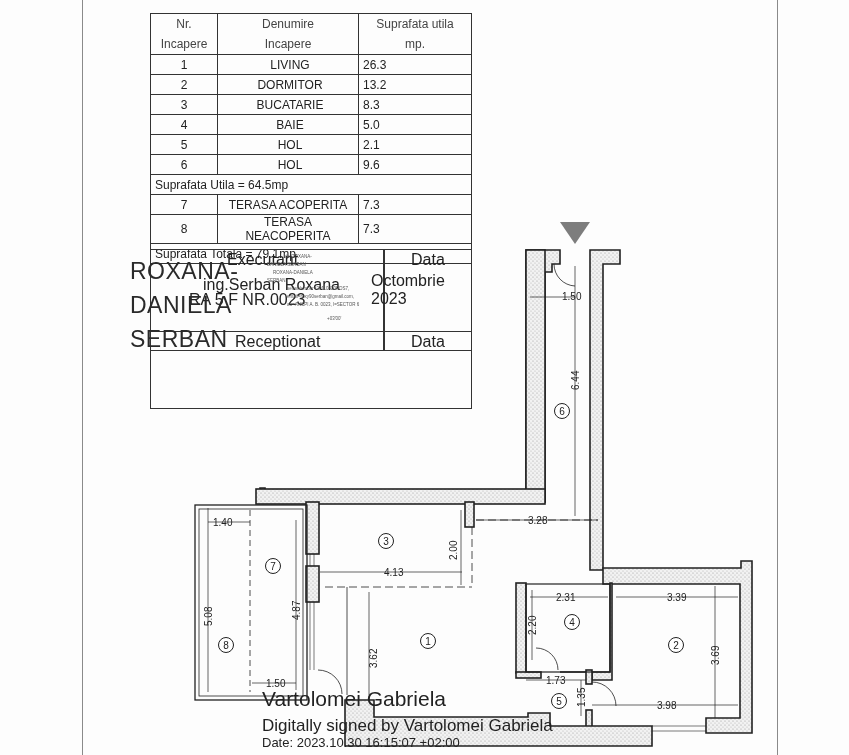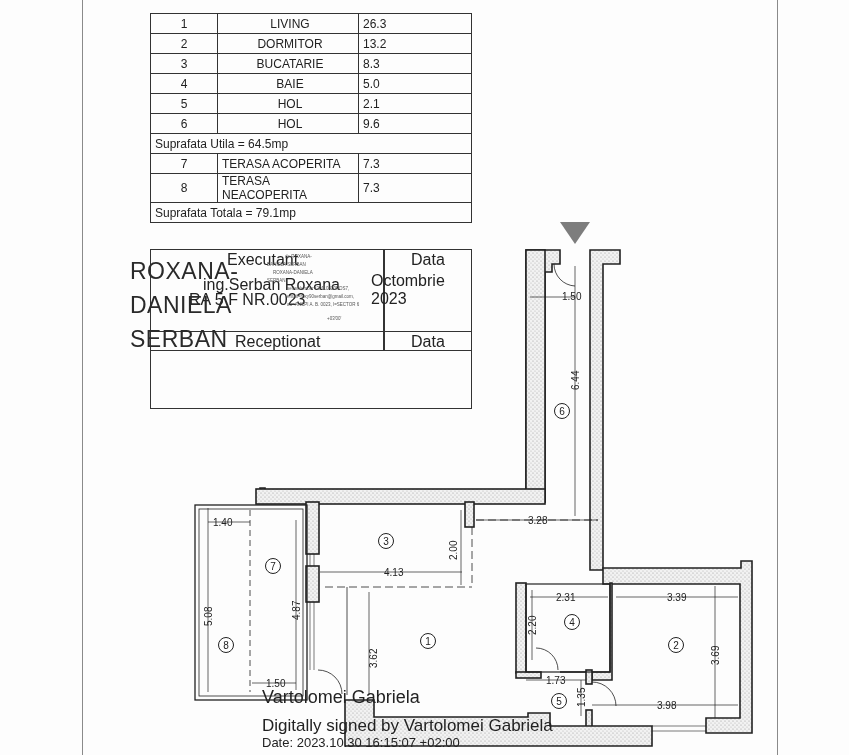--- a/index.html
+++ b/index.html
@@ -19,55 +19,60 @@
     border-collapse: collapse; font-size: 12px; color: #222;
   }
   .room-table td, .room-table th {
     border: 1.5px solid #333; padding: 0 4px; height: 19px; font-weight: normal;
   }
   .room-table th { height: 40px; line-height: 20px; text-align: center; color: #444; }
   .room-table td.num { text-align: center; width: 58px; }
   .room-table td.name { text-align: center; width: 128px; padding-left: 8px; }
   .room-table td.area { text-align: left; }
   .room-table td.summary { text-align: left; }
-  .room-table td.terrace { }
+  .room-table td.terrace { text-align: center; }
 
   
   .sig-block {
     position: absolute; left: 150px; top: 249px; width: 322px; height: 160px;
     border: 1.5px solid #333; border-top: none; box-sizing: border-box;
   }
   .sig-row { position: absolute; left: 0; right: 0; border-top: 1.5px solid #333; }
   .sig-div { position: absolute; left: 232px; width: 1.5px; background: #333; }
   .sig-text { position: absolute; font-size: 16px; color: #222; }
   .stamp { position: absolute; font-size: 4.5px; color: #555; line-height: 8px; }
   .big-name {
     position: absolute; left: 130px; font-size: 23px; color: #2a2a2a;
     letter-spacing: 0.5px; line-height: 30px;
   }
 
   svg.plan { position: absolute; left: 0; top: 0; }
   .dim { font-size: 10px; fill: #222; font-family: "Liberation Sans", sans-serif; }
   .rnum { font-size: 10px; fill: #222; font-family: "Liberation Sans", sans-serif; }
 
   .dsig { position: absolute; left: 262px; color: #222; }
-  .dsig.name { top: 687px; font-size: 18px; }
+  .dsig.name { top: 687px; font-size: 21px; }
   .dsig.line2 { top: 716px; font-size: 17px; }
   .dsig.line3 { top: 735px; font-size: 13px; }
 </style>
 </head>
 <body>
 
 <div class="page">
 
   <div class="frame-line" style="left:82px"></div>
   <div class="frame-line" style="left:777px"></div>
 
   <table class="room-table">
     <tbody>
+        <tr>
+      <th><span>Nr.</span><br><span>Incapere</span></th>
+      <th><span>Denumire</span><br><span>Incapere</span></th>
+      <th><span>Suprafata utila</span><br><span>mp.</span></th>
+    </tr>
     <tr>
           <td class="num">1</td>
           <td class="name">LIVING</td>
           <td class="area">26.3</td>
         </tr>
     <tr>
           <td class="num">2</td>
           <td class="name">DORMITOR</td>
           <td class="area">13.2</td>
         </tr>

